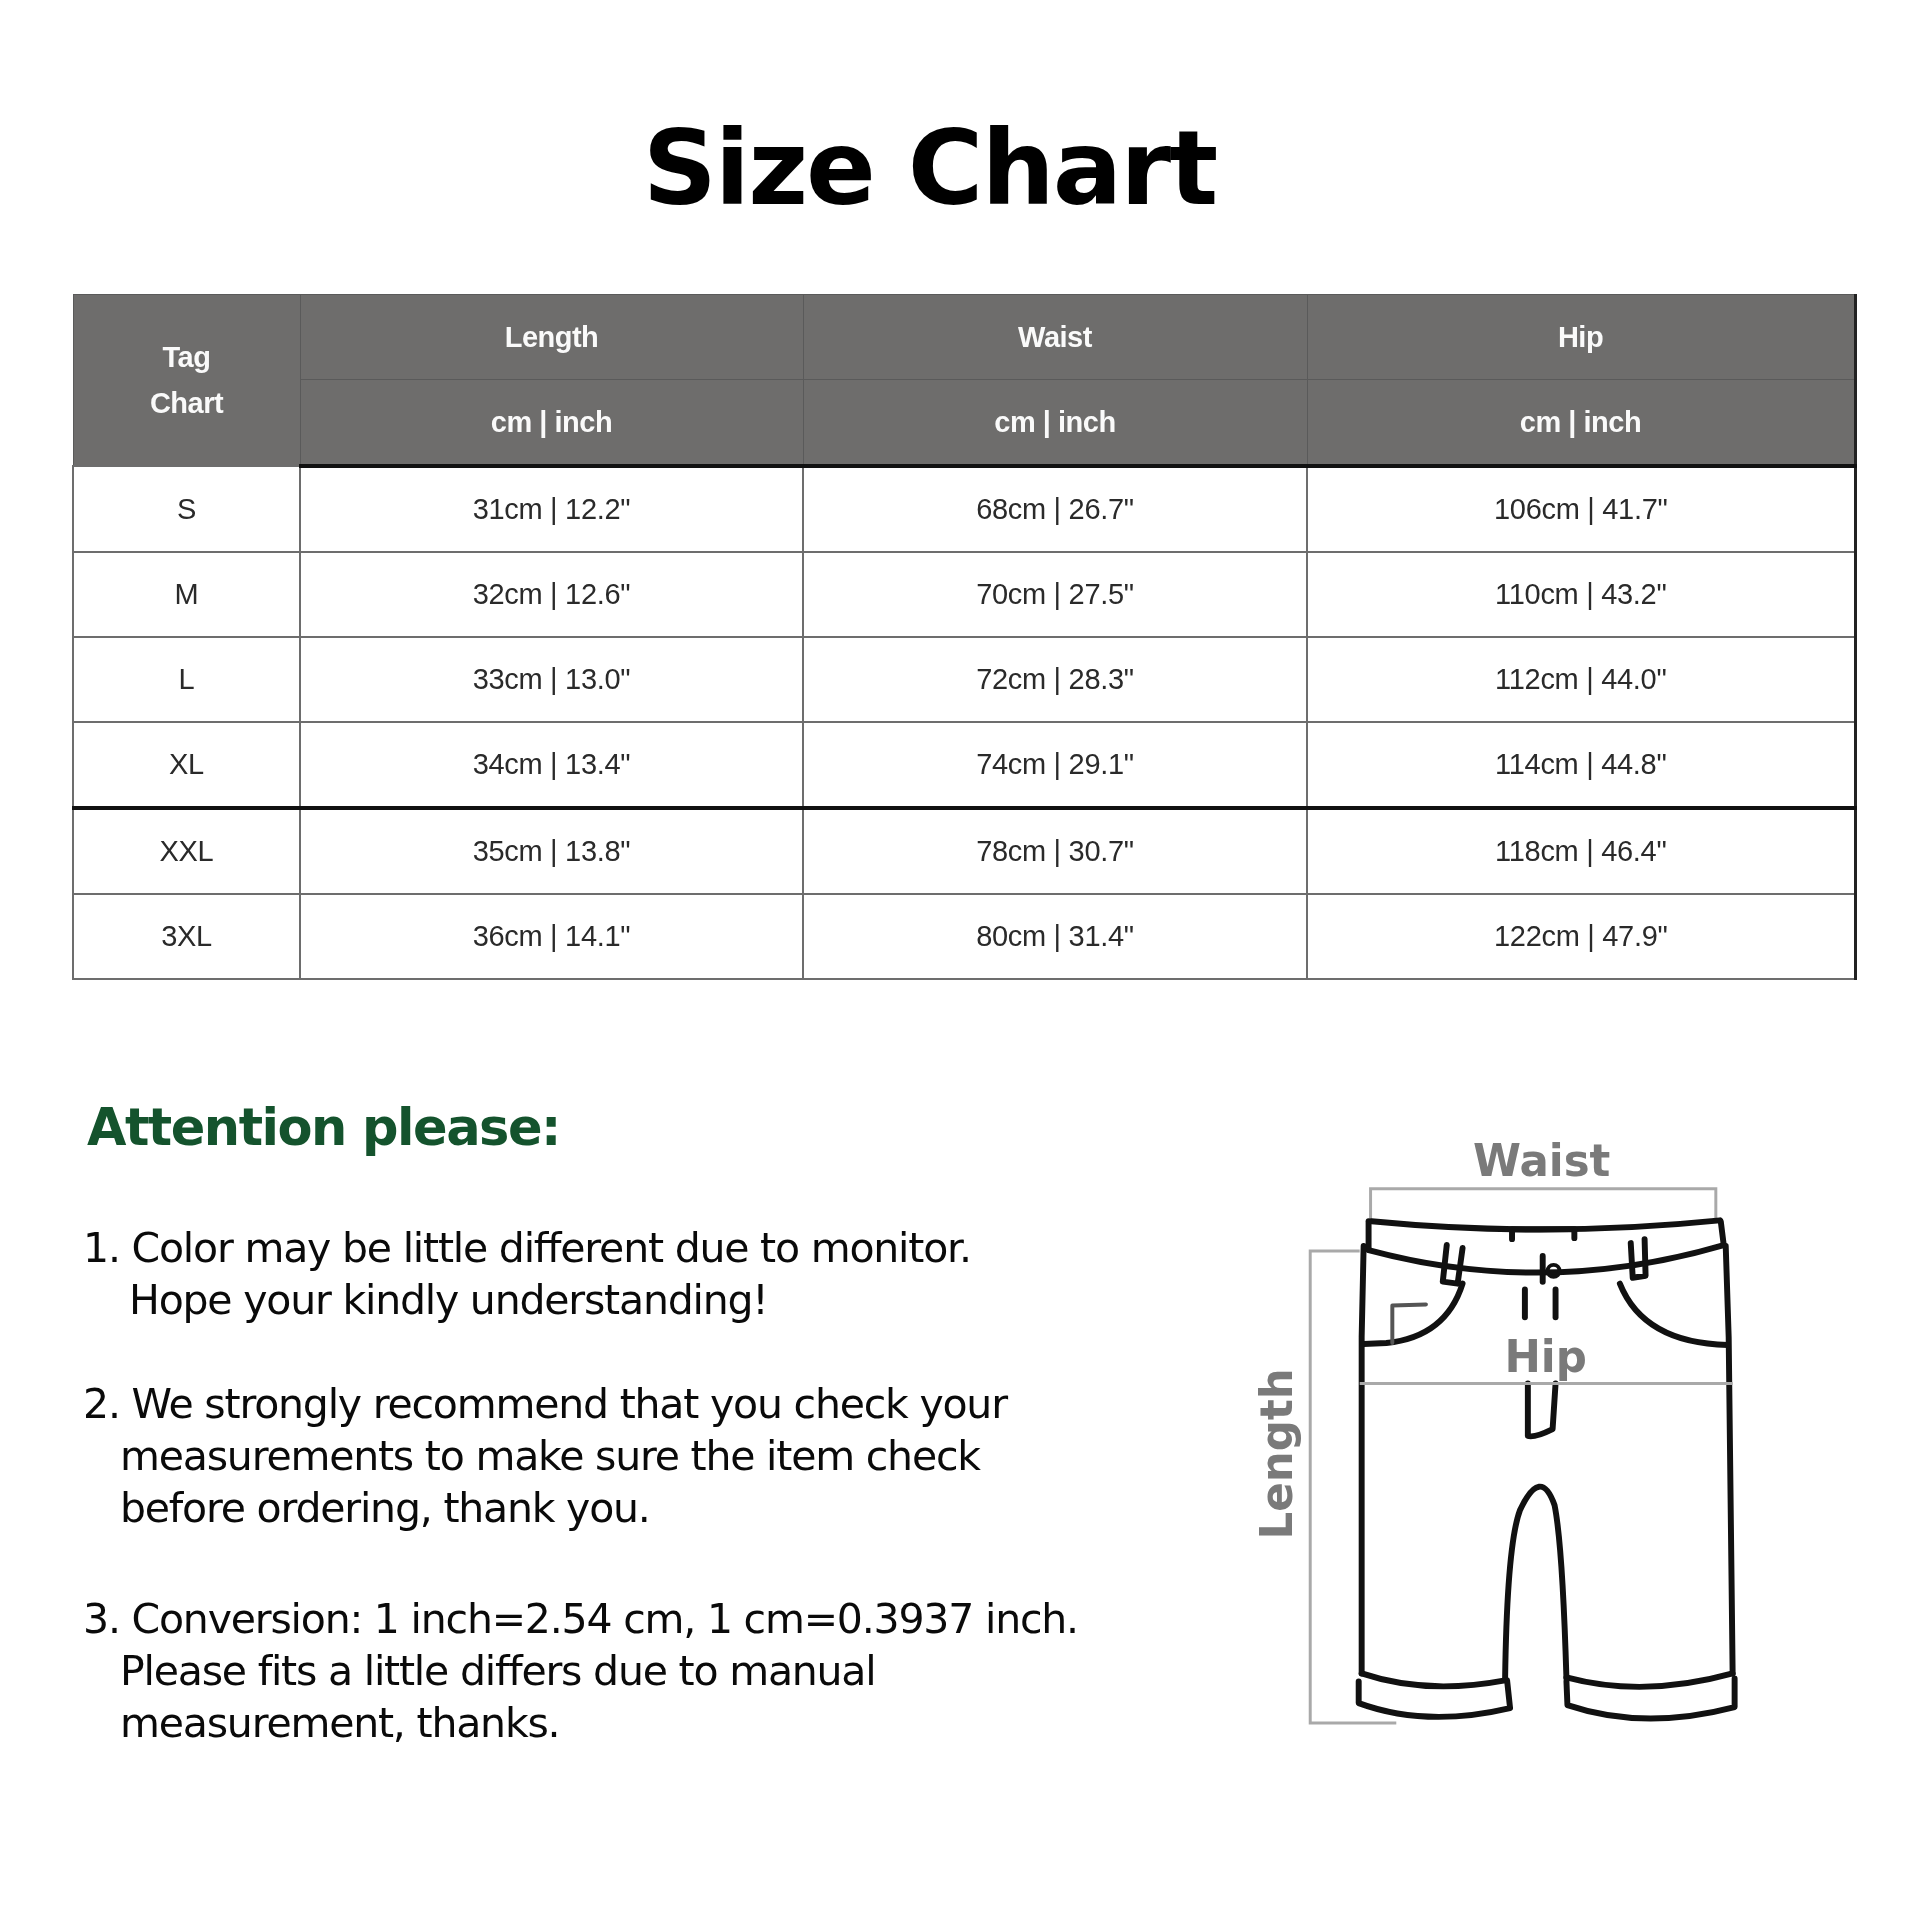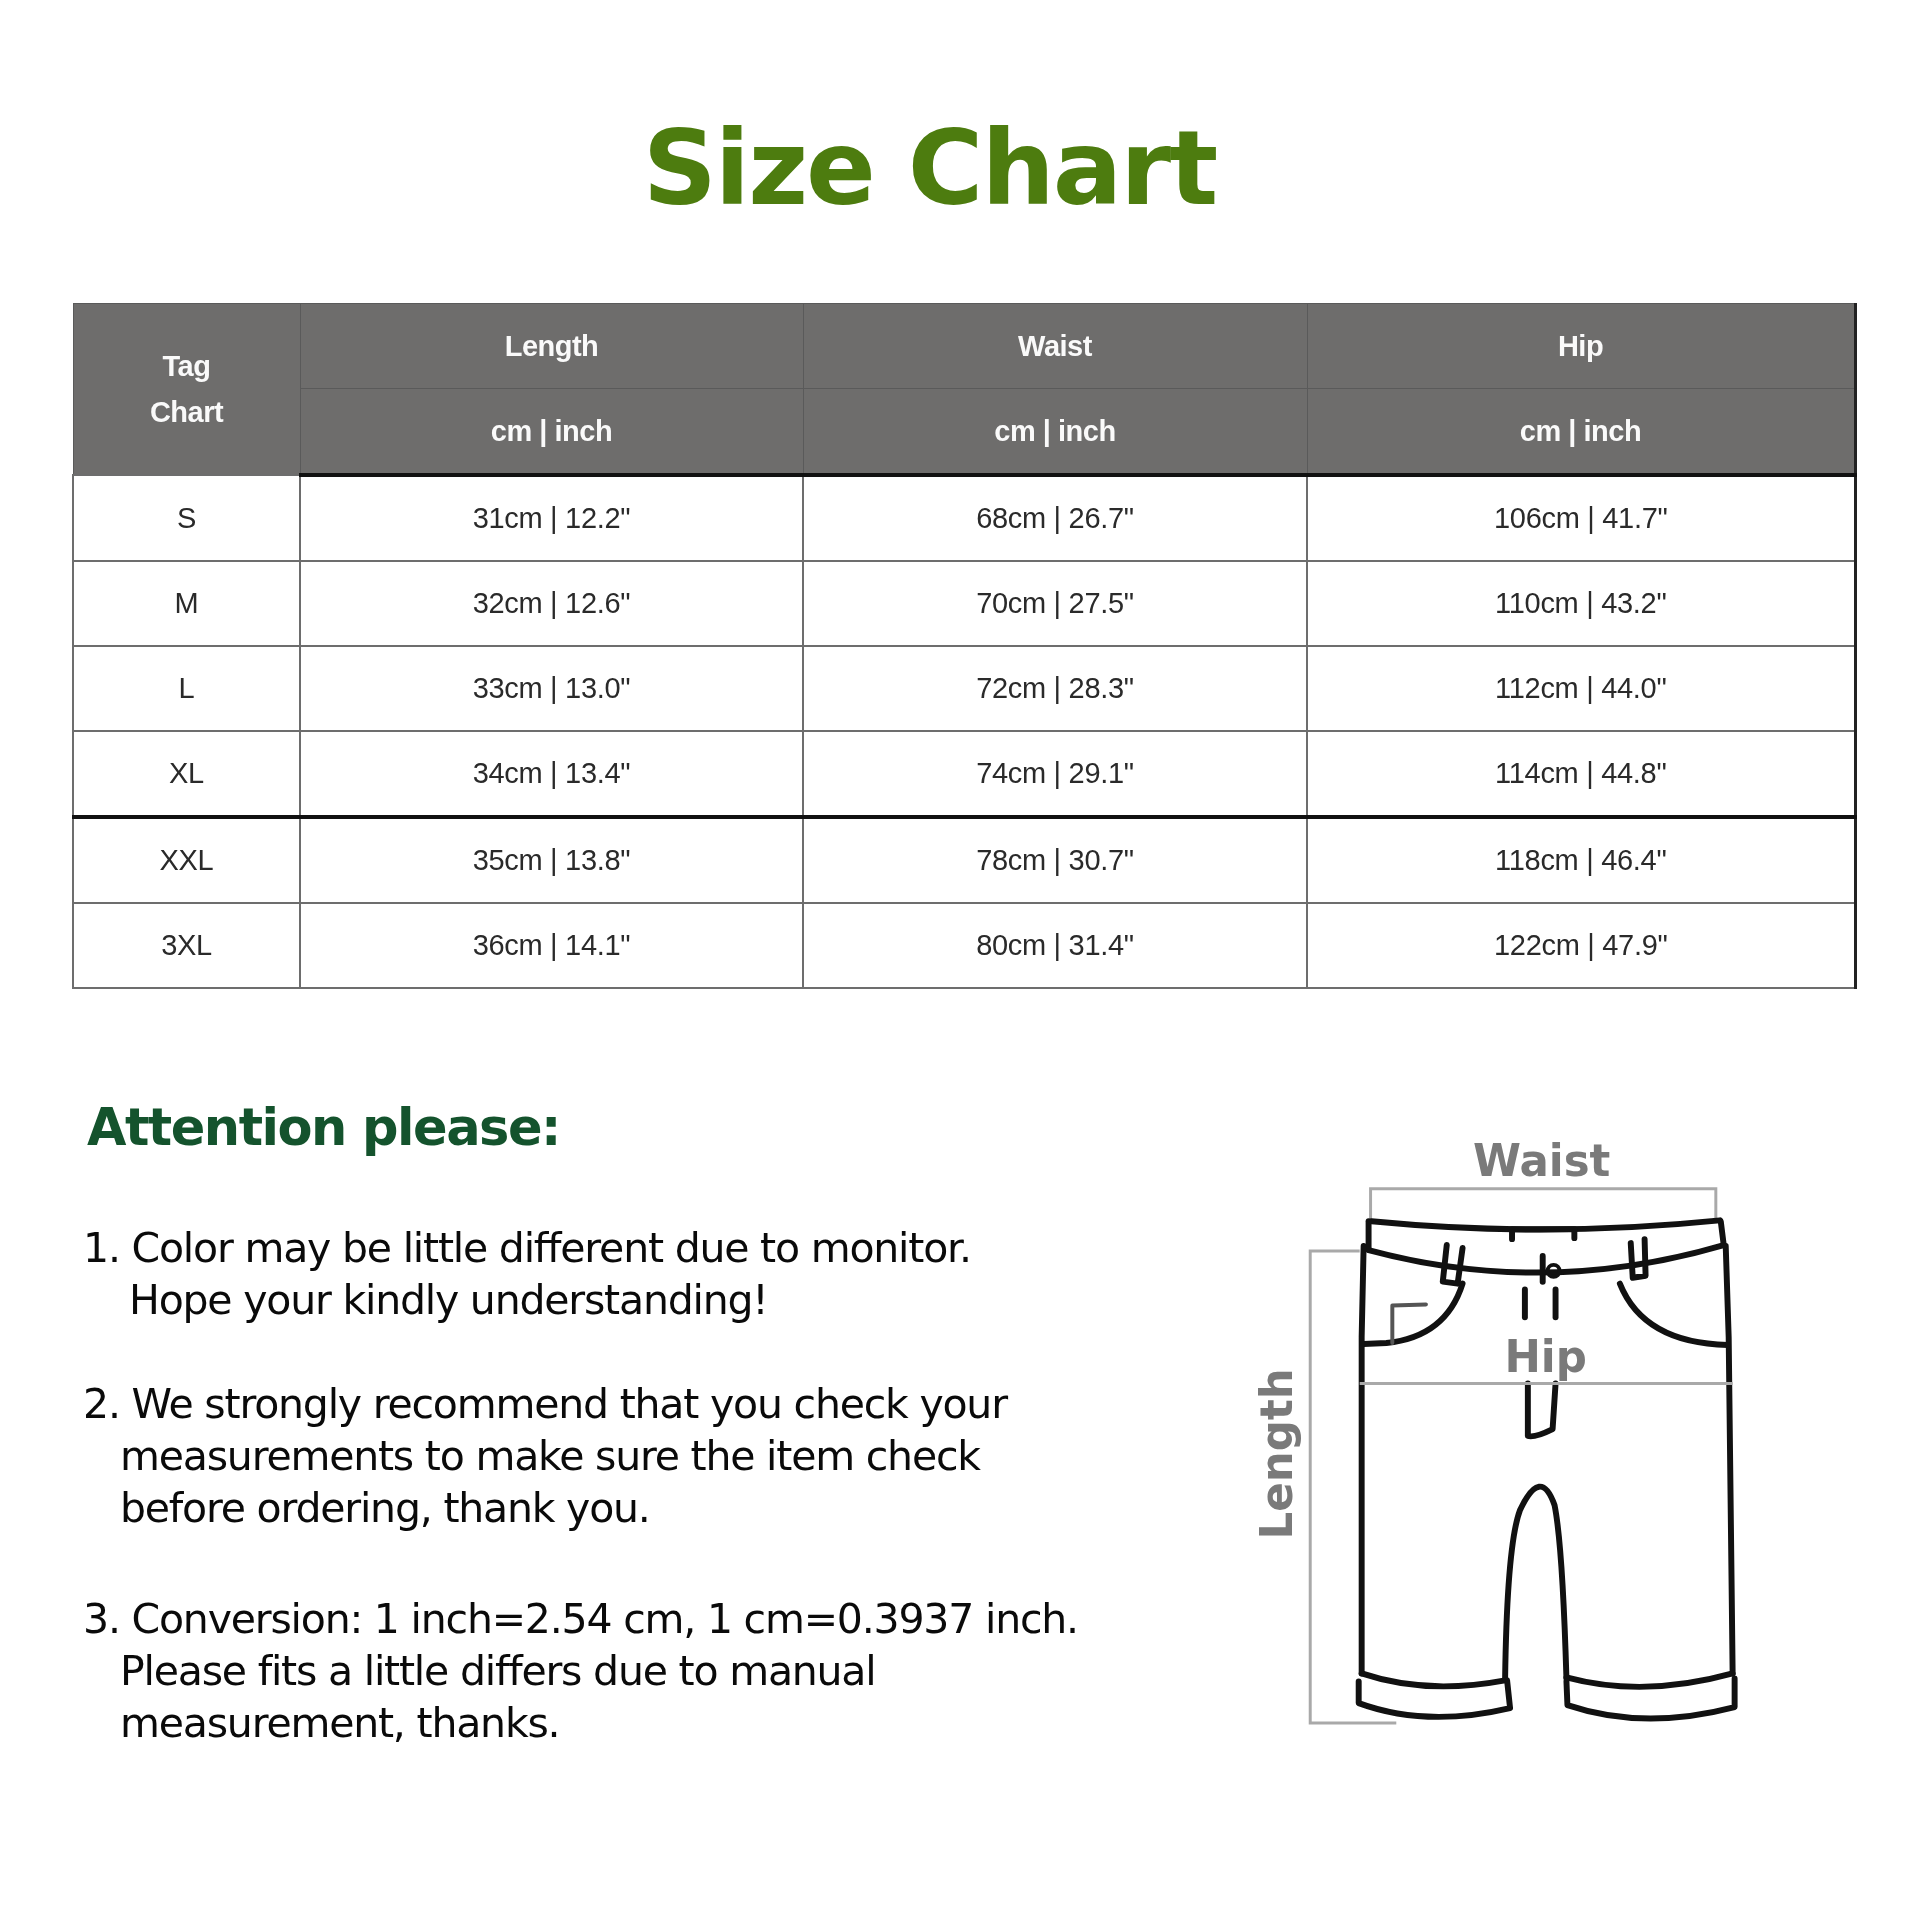--- a/index.html
+++ b/index.html
@@ -1,21 +1,21 @@
 <!DOCTYPE html>
 <html><head>
 <meta charset="utf-8">
 <style>
   html, body { margin:0; padding:0; background:#ffffff; }
   body { width:1927px; height:1927px; position:relative; overflow:hidden;
          font-family:"Liberation Sans", "DejaVu Sans", sans-serif; color:#111; }
   .title { position:absolute; left:0; width:1859px; top:117px; text-align:center;
            font-family:"DejaVu Sans", sans-serif; font-weight:bold; font-size:103px;
-           letter-spacing:-2px; color:#4d7c0f; line-height:1; }
-  table.size { position:absolute; left:72px; top:303px; width:1782px;
+           letter-spacing:-2px; color:#000000; line-height:1; }
+  table.size { position:absolute; left:72px; top:294px; width:1782px;
                border-collapse:collapse; table-layout:fixed; }
   table.size col.c0 { width:227px; }
   table.size col.c1 { width:503px; }
   table.size col.c2 { width:504px; }
   table.size col.c3 { width:548px; }
   table.size th { background:#6e6d6c; color:#fafafa; font-weight:bold; font-size:29px;
                   height:84px; padding:0; text-align:center; vertical-align:middle;
                   border:1px solid #5a5a5a; letter-spacing:-0.5px; }
   table.size th.tag { line-height:46px; }
   table.size thead tr.units th { border-bottom:4px solid #111; }

